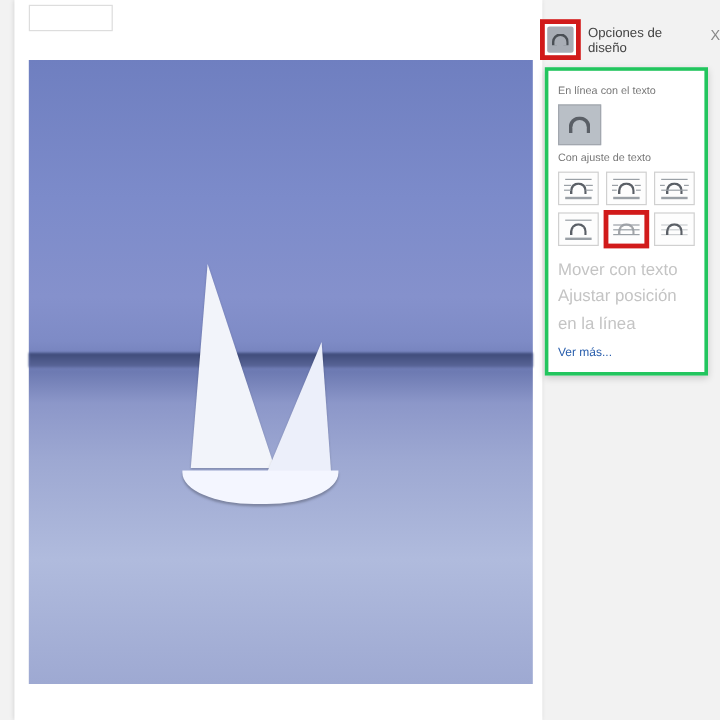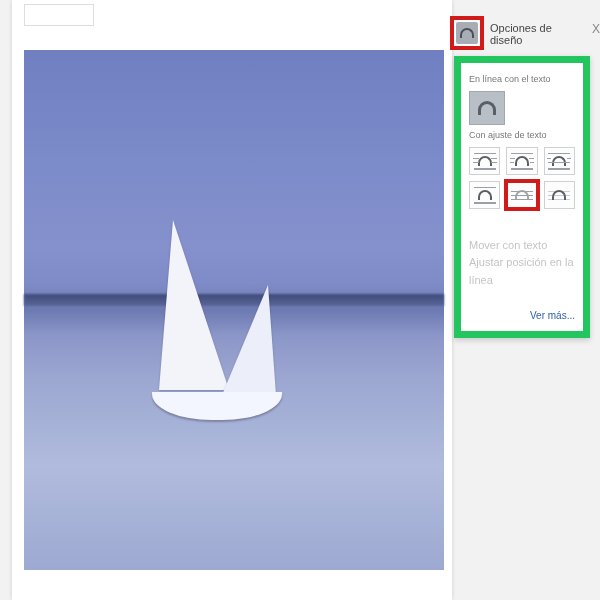--- a/index.html
+++ b/index.html
@@ -114,21 +114,21 @@
     border-radius: 2px;
   }
 
   
   .panel {
     position: absolute;
     left: 454px;
     top: 56px;
     width: 136px;
     background: #ffffff;
-    border: 7px solid #22c55e;
+    border: 3px solid #22c55e;
     box-shadow: 0 2px 6px rgba(0,0,0,0.18);
     padding: 8px 8px 10px 8px;
   }
   .panel-header {
     position: absolute;
     left: 490px;
     top: 22px;
     display: flex;
     align-items: flex-start;
     font-size: 11px;
@@ -206,28 +206,28 @@
   .midline2  { top: 11px; }
   .botline   { bottom: 1px; left: 2px; right: 2px; }
   .sideL     { left: 1px; width: 6px; }
   .sideR     { right: 1px; width: 6px; }
   .full      { left: 2px; right: 2px; }
   .through1  { top: 6px; }
   .through2  { top: 10px; }
   .through3  { top: 14px; }
 
   .disabled-links {
-    margin-top: 28px;
-    font-size: 11px;
+    margin-top: 8px;
+    font-size: 14px;
     color: #c4c4c4;
     line-height: 1.6;
   }
   .see-more {
-    margin-top: 20px;
-    text-align: right;
+    margin-top: 9px;
+    text-align: left;
     font-size: 10px;
     color: #2a5fad;
     cursor: pointer;
   }
 
   .trigger-arch {
     width: 14px;
     height: 10px;
     border: 2.5px solid #4a4f55;
     border-bottom: none;

